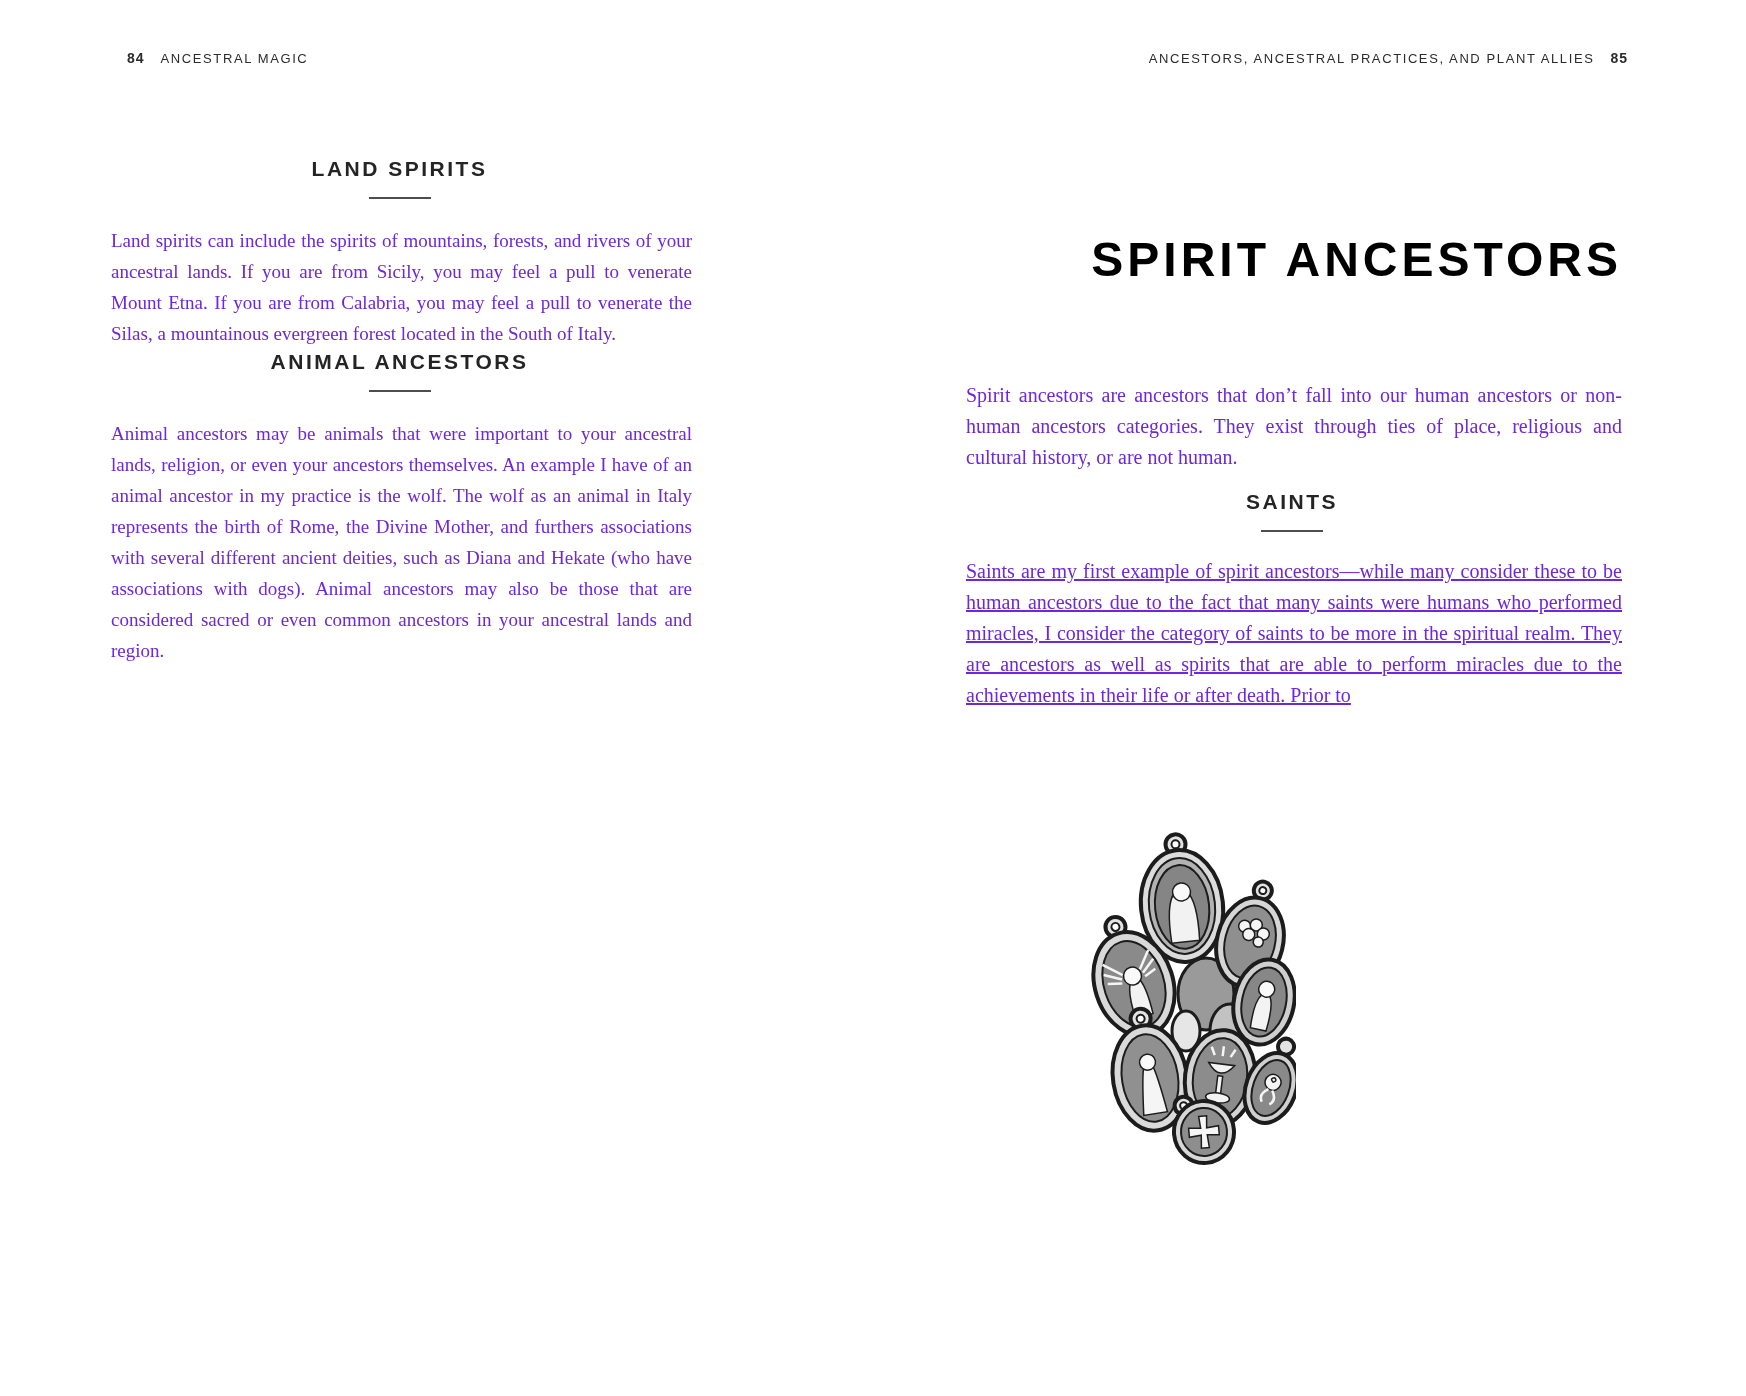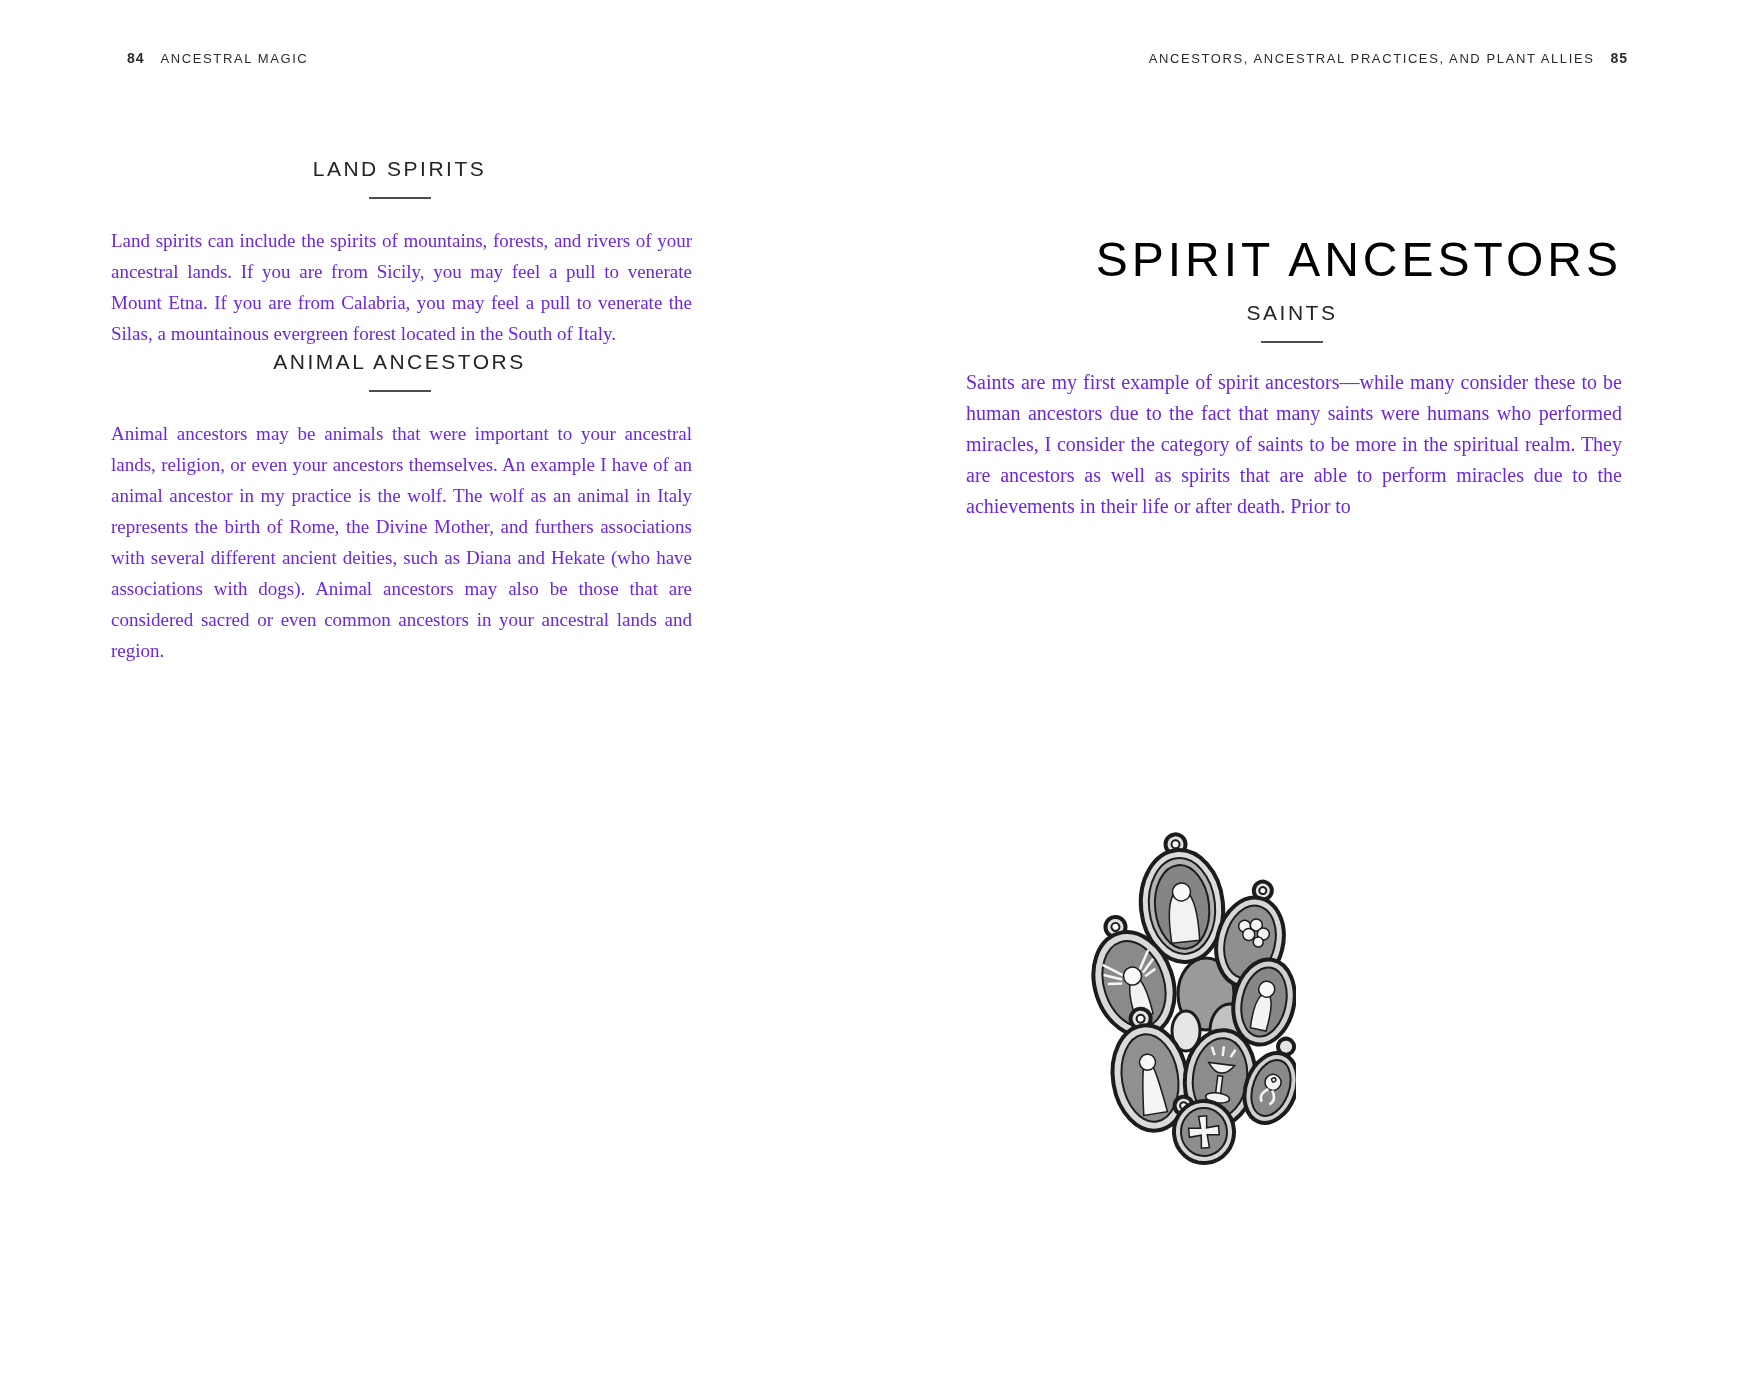--- a/index.html
+++ b/index.html
@@ -22,41 +22,41 @@
   .running-head .folio { font-weight: bold; font-size: 14px; letter-spacing: 1px; }
   .running-head.left  { left: 107px; padding-left: 20px; }
   .running-head.right { right: 118px; text-align: center; }
   .running-head .gap { display: inline-block; width: 16px; }
 
   
   .col { position: absolute; }
   .left-col  { left: 107px; top: 156px; width: 585px; }
   .right-col { left: 962px; top: 236px; width: 660px; }
 
-  h1, h2 { margin: 0; font-family: "Liberation Sans", sans-serif; color: #242424; text-align: center; font-weight: normal; }
+  h1, h2 { margin: 0; font-family: "Liberation Sans", sans-serif; color: #242424; text-align: center; font-weight: bold; }
   h2 { font-size: 21px; letter-spacing: 2.5px; line-height: 26px; }
   h1 { font-size: 48px; letter-spacing: 4px; line-height: 48px; color: #000000; text-align: right; }
 
   .rule {
     width: 62px; height: 2px; background: #4d4d4d;
     margin: 15px auto 0 auto;
   }
 
   p {
     margin: 26px 0 0 4px;
     font-size: 19px; line-height: 31px;
     text-align: justify;
     color: #6d28d9;
   }
   .right-col p { font-size: 20px; }
 
   .left-col h2.second { }
   .right-col .intro { margin-top: 96px; }
   .right-col h2 { margin-top: 16px; }
-  .right-col p.saints-body { margin-top: 24px; }
+  .right-col p.saints-body { margin-top: 24px; text-decoration: underline; }
 
   
   .illustration-wrap {
     position: absolute;
     left: 1078px; top: 826px;
     width: 218px; height: 340px;
   }
   .illustration-wrap svg { display: block; width: 100%; height: 100%; }
 </style>
 </head>
@@ -75,20 +75,21 @@
   <div class="rule"></div>
   <p>Land spirits can include the spirits of mountains, forests, and rivers of your ancestral lands. If you are from Sicily, you may feel a pull to venerate Mount Etna. If you are from Calabria, you may feel a pull to venerate the Silas, a mountainous evergreen forest located in the South of Italy.</p>
 
   <h2 class="second">ANIMAL ANCESTORS</h2>
   <div class="rule"></div>
   <p>Animal ancestors may be animals that were important to your ancestral lands, religion, or even your ancestors themselves. An example I have of an animal ancestor in my practice is the wolf. The wolf as an animal in Italy represents the birth of Rome, the Divine Mother, and furthers associations with several different ancient deities, such as Diana and Hekate (who have associations with dogs). Animal ancestors may also be those that are considered sacred or even common ancestors in your ancestral lands and region.</p>
 </section>
 
 <section class="col right-col">
   <h1>SPIRIT ANCESTORS</h1>
+  <p class="intro">Spirit ancestors are ancestors that don’t fall into our human ancestors or non-human ancestors categories. They exist through ties of place, religious and cultural history, or are not human.</p>
 
   <h2>SAINTS</h2>
   <div class="rule"></div>
   <p class="saints-body">Saints are my first example of spirit ancestors—while many consider these to be human ancestors due to the fact that many saints were humans who performed miracles, I consider the category of saints to be more in the spiritual realm. They are ancestors as well as spirits that are able to perform miracles due to the achievements in their life or after death. Prior to</p>
 </section>
 
 <div class="illustration-wrap">
   <svg viewBox="0 0 218 340" xmlns="http://www.w3.org/2000/svg">
 
     <ellipse cx="128" cy="168" rx="28" ry="36" fill="#9a9a9a" stroke="#1c1c1c" stroke-width="3"></ellipse>

